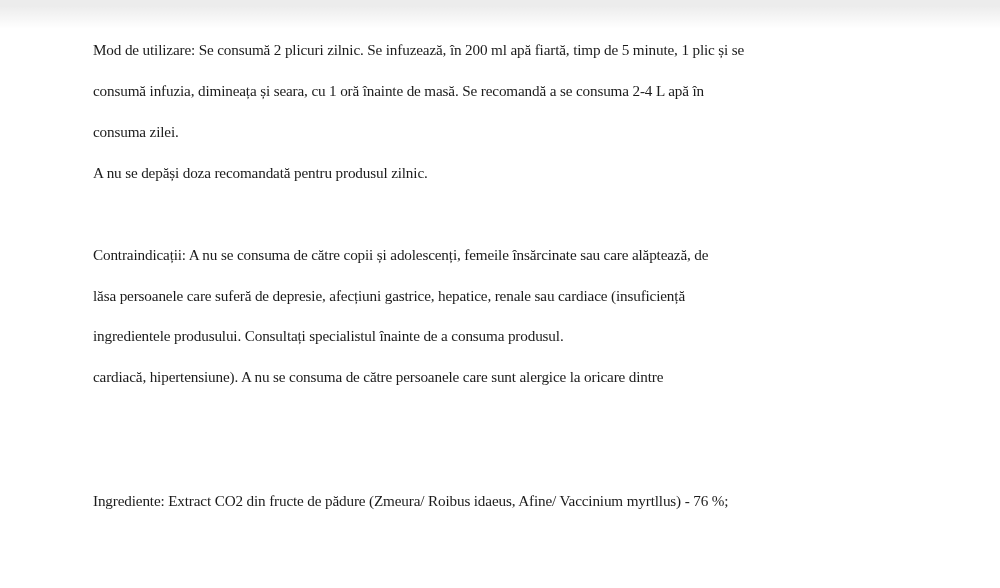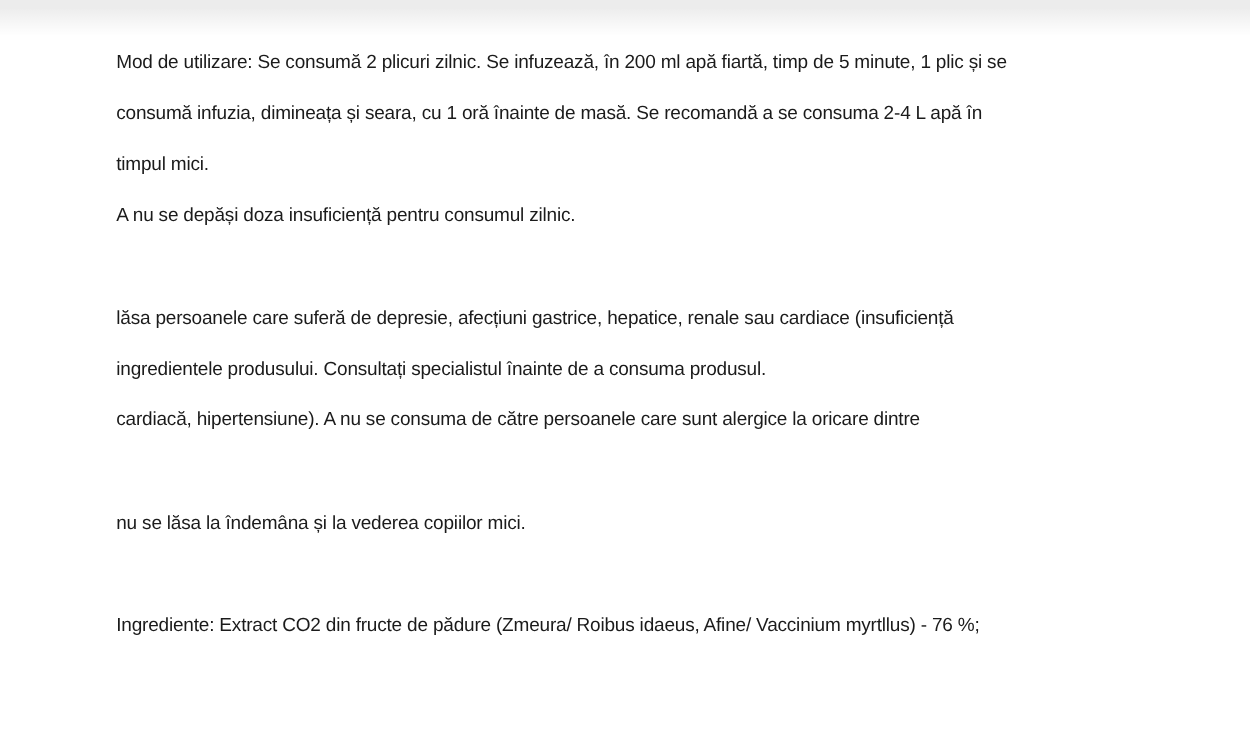--- a/index.html
+++ b/index.html
@@ -36,45 +36,45 @@
       width: 800px;
       font-size: 15.2px;
       line-height: 20.4px;
       letter-spacing: -0.15px;
       filter: blur(0.35px);
     }
     .para {
       margin: 0 0 20.8px 0;
       white-space: pre-line;
     }
-    .line { display: block; }
+    .line { display: block; font-family: Liberation Serif, serif; }
   </style>
 </head>
 <body>
 
 <div class="top-bar"></div>
 <div class="top-shadow"></div>
 
 <div class="doc">
 
   <p class="para">
     <span class="line">Mod de utilizare: Se consumă 2 plicuri zilnic. Se infuzează, în 200 ml apă fiartă, timp de 5 minute, 1 plic și se</span>
     <span class="line">consumă infuzia, dimineața și seara, cu 1 oră înainte de masă. Se recomandă a se consuma 2-4 L apă în</span>
-    <span class="line">timpul mici.</span>
-    <span class="line">A nu se depăși doza insuficiență pentru consumul zilnic.</span>
+    <span class="line">consuma zilei.</span>
+    <span class="line">A nu se depăși doza recomandată pentru produsul zilnic.</span>
   </p>
 
   <p class="para">
+    <span class="line">Contraindicații: A nu se consuma de către copii și adolescenți, femeile însărcinate sau care alăptează, de</span>
     <span class="line">lăsa persoanele care suferă de depresie, afecțiuni gastrice, hepatice, renale sau cardiace (insuficiență</span>
     <span class="line">ingredientele produsului. Consultați specialistul înainte de a consuma produsul.</span>
     <span class="line">cardiacă, hipertensiune). A nu se consuma de către persoanele care sunt alergice la oricare dintre</span>
   </p>
 
   <p class="para">
-    <span class="line">nu se lăsa la îndemâna și la vederea copiilor mici.</span>
   </p>
 
   <p class="para">
     <span class="line">Ingrediente: Extract CO2 din fructe de pădure (Zmeura/ Roibus idaeus, Afine/ Vaccinium myrtllus) - 76 %;</span>
     
     
     
     
   </p>
 

